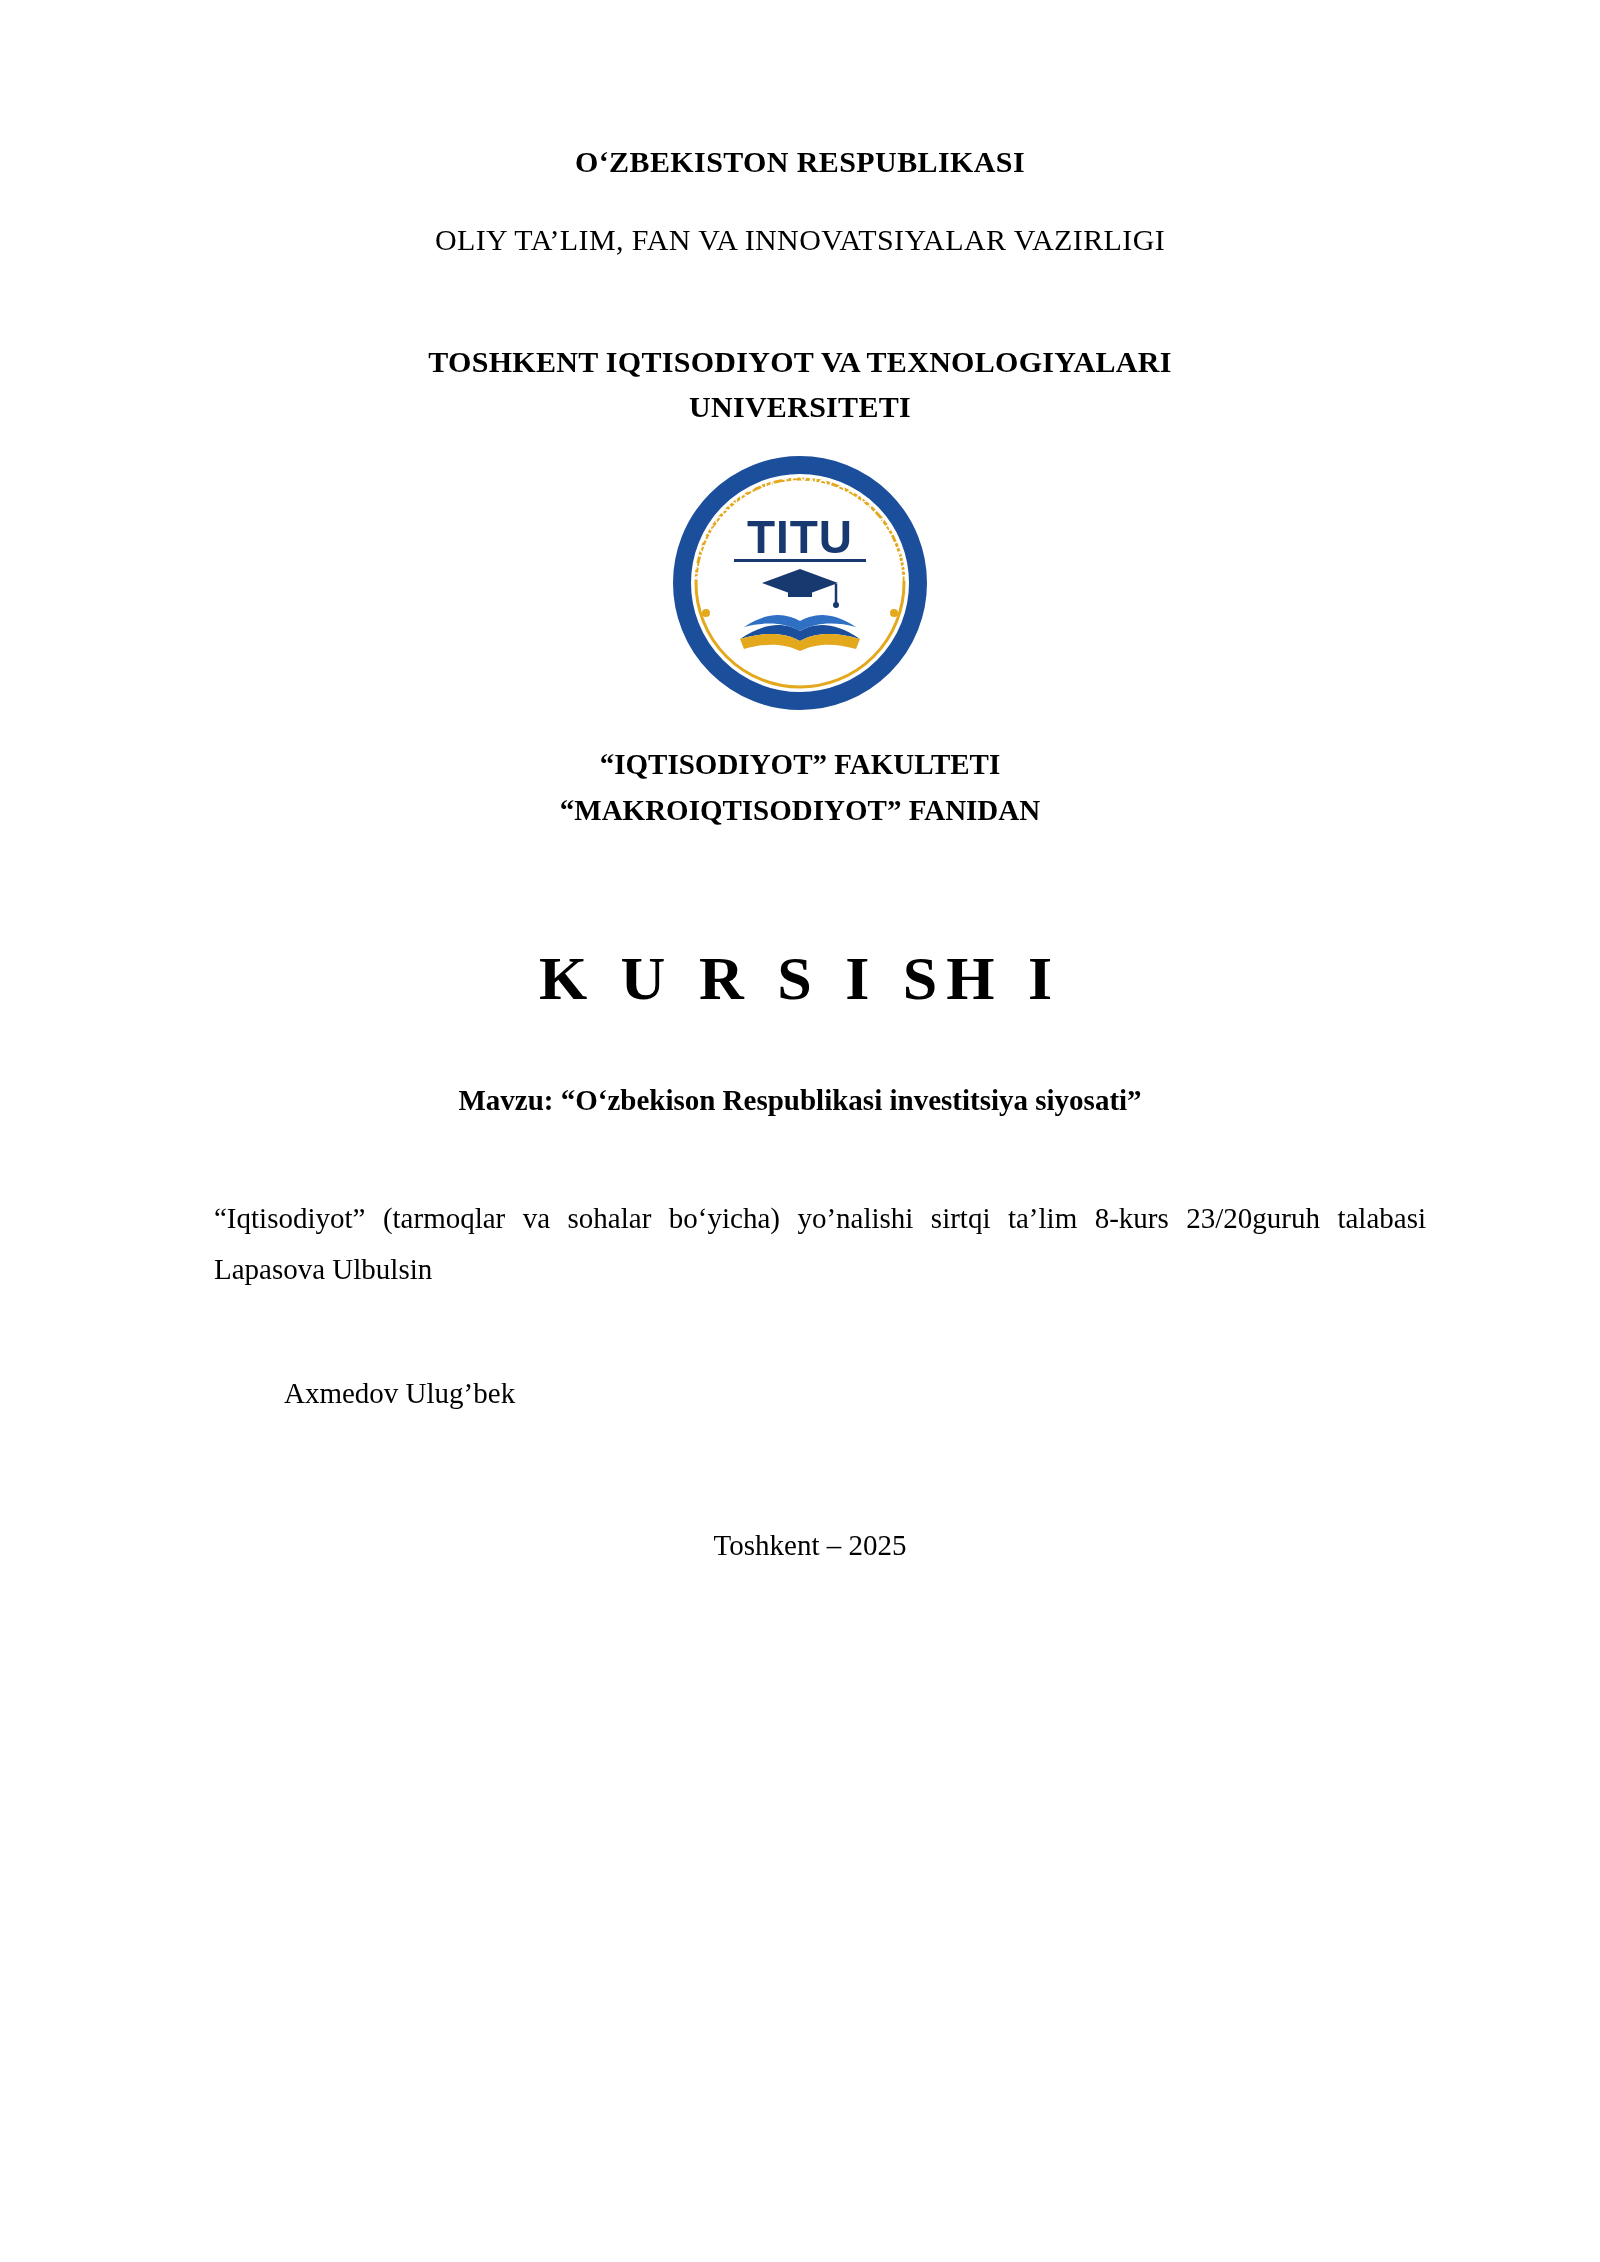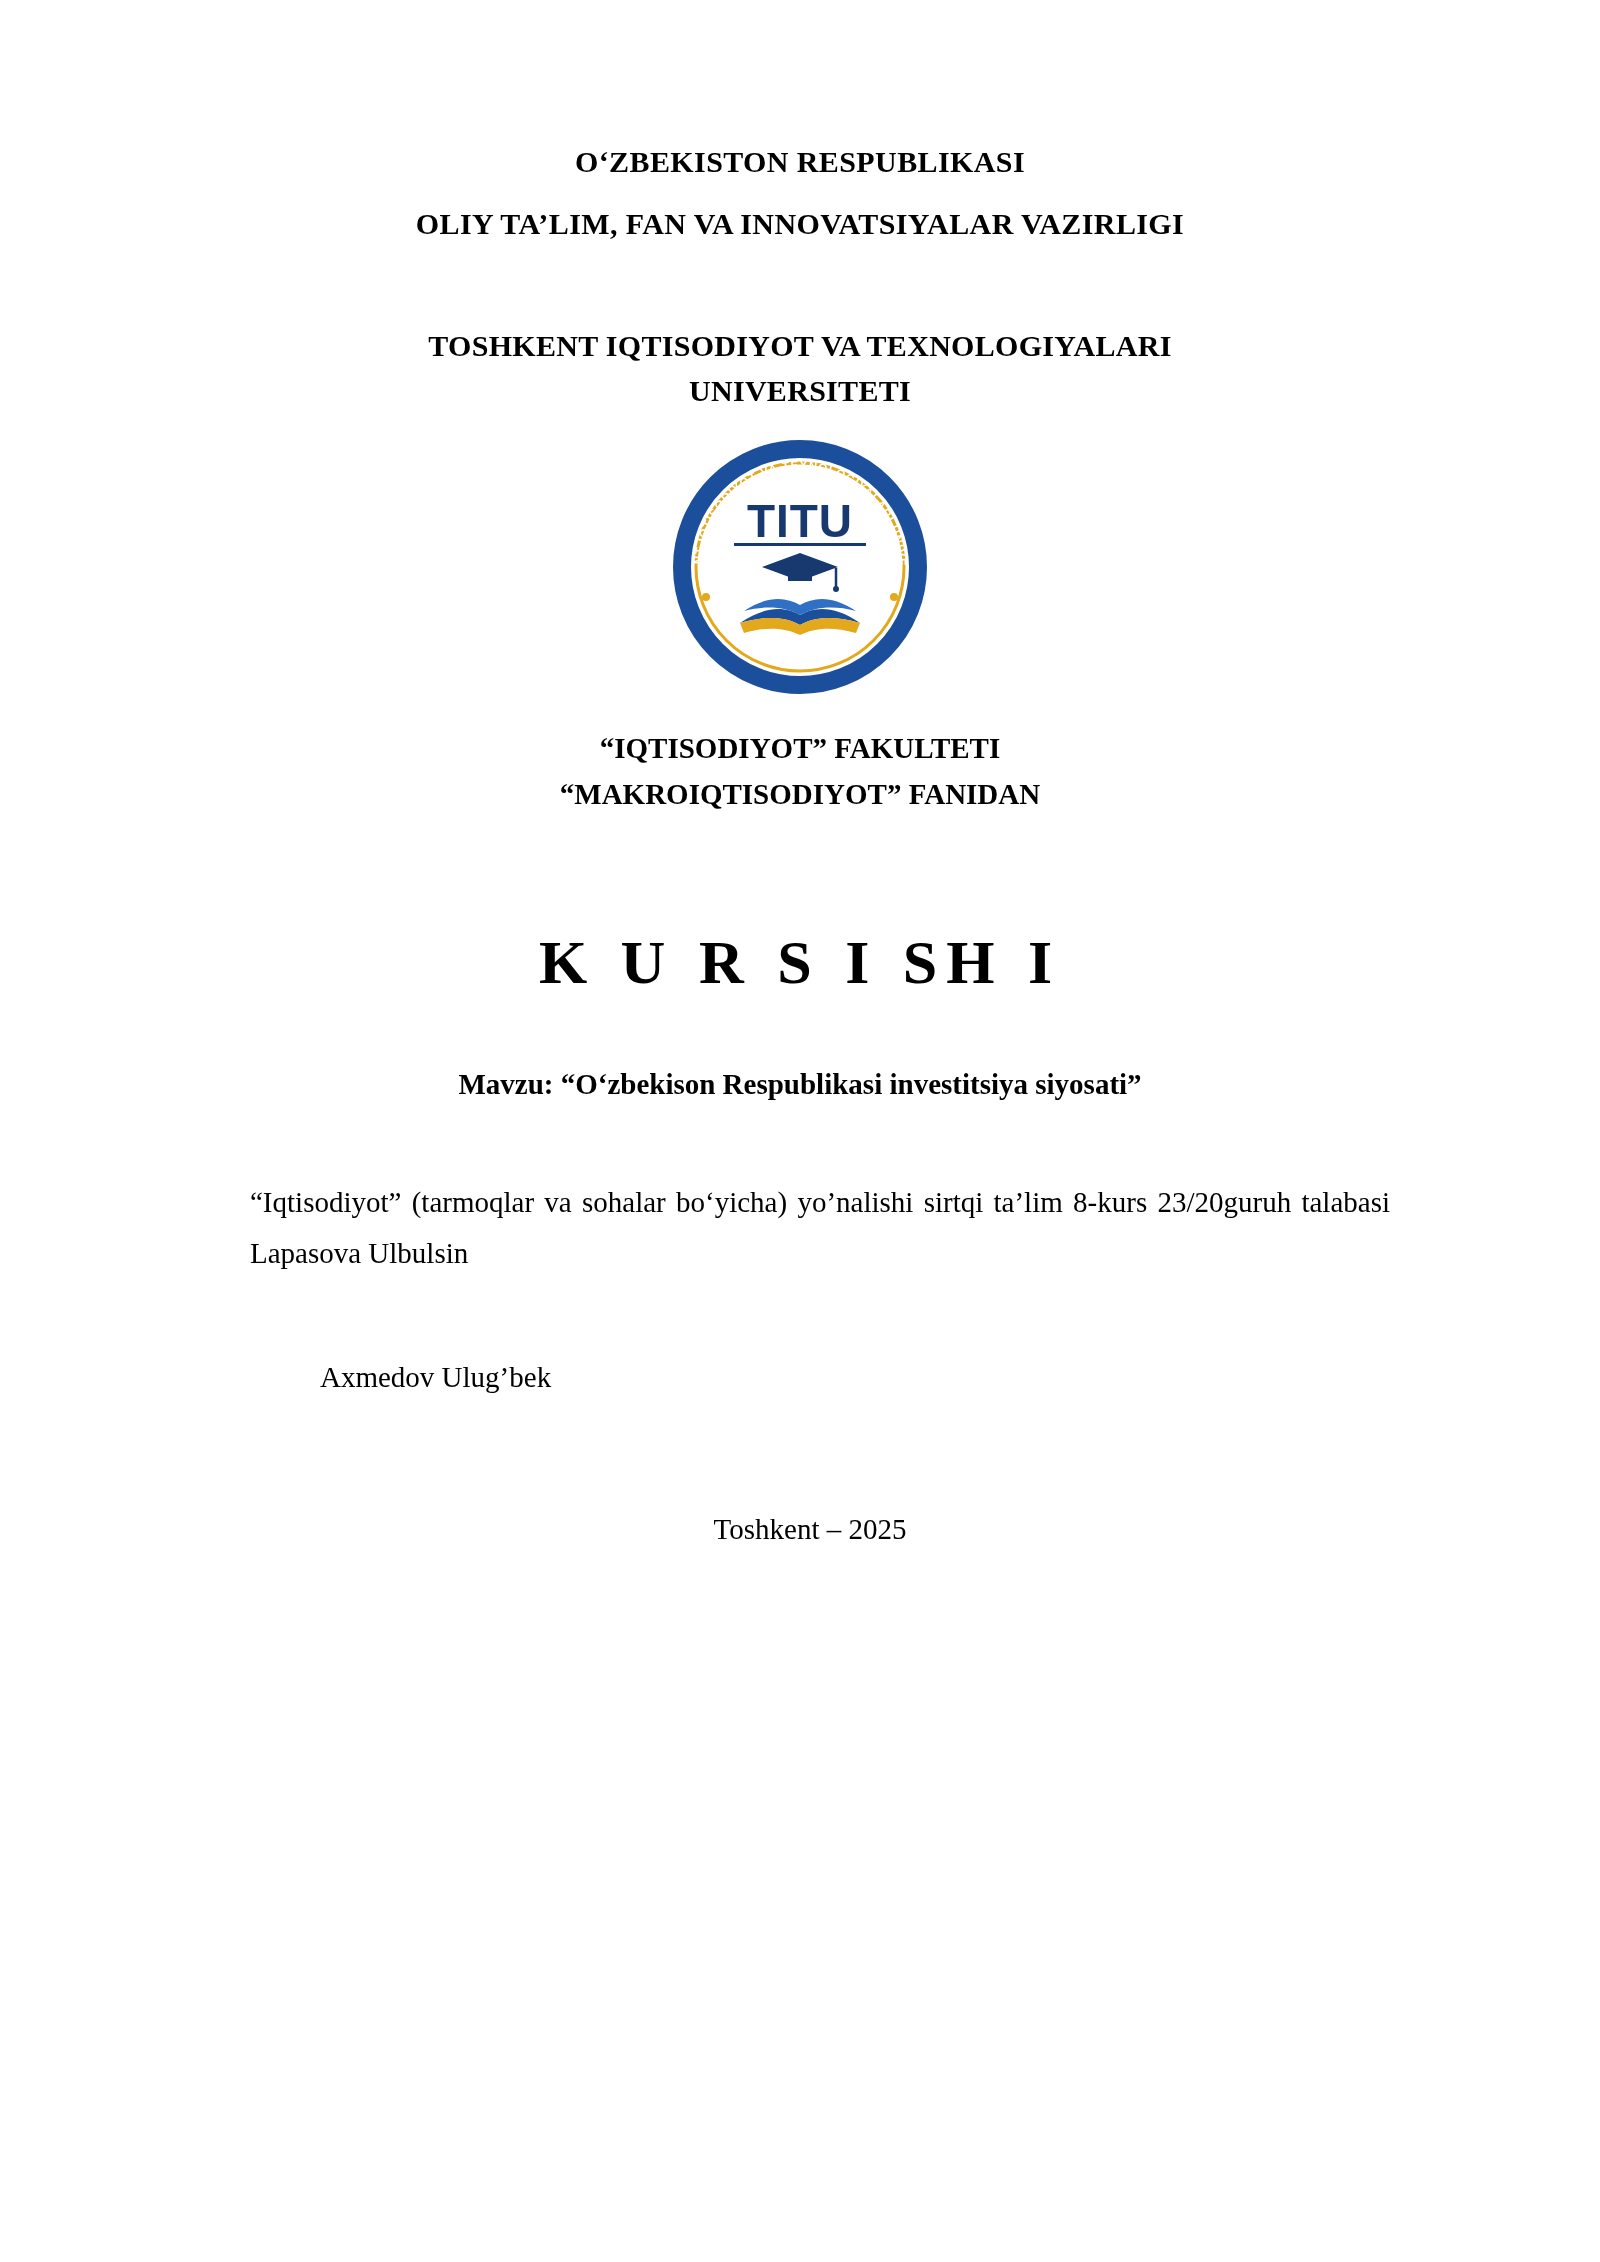--- a/index.html
+++ b/index.html
@@ -12,41 +12,41 @@
     height: 2262px;
     font-family: "Liberation Serif", serif;
     color: #000000;
     position: relative;
     overflow: hidden;
   }
   .page {
     width: 1600px;
     height: 2262px;
     box-sizing: border-box;
-    padding: 0 120px;
+    padding: 0 84px;
     position: relative;
   }
   .line-center {
     text-align: center;
   }
   .ministry-block {
     padding-top: 140px;
   }
   .ministry-line-1 {
     font-size: 30px;
     font-weight: bold;
     letter-spacing: 0.4px;
     line-height: 1.45;
   }
   .ministry-line-2 {
     font-size: 30px;
-    font-weight: bold;
+    font-weight: normal;
     letter-spacing: 0.4px;
     line-height: 1.45;
-    margin-top: 18px;
+    margin-top: 34px;
   }
   .university-block {
     margin-top: 78px;
   }
   .university-line {
     font-size: 30px;
     font-weight: bold;
     line-height: 1.5;
     letter-spacing: 0.3px;
   }

